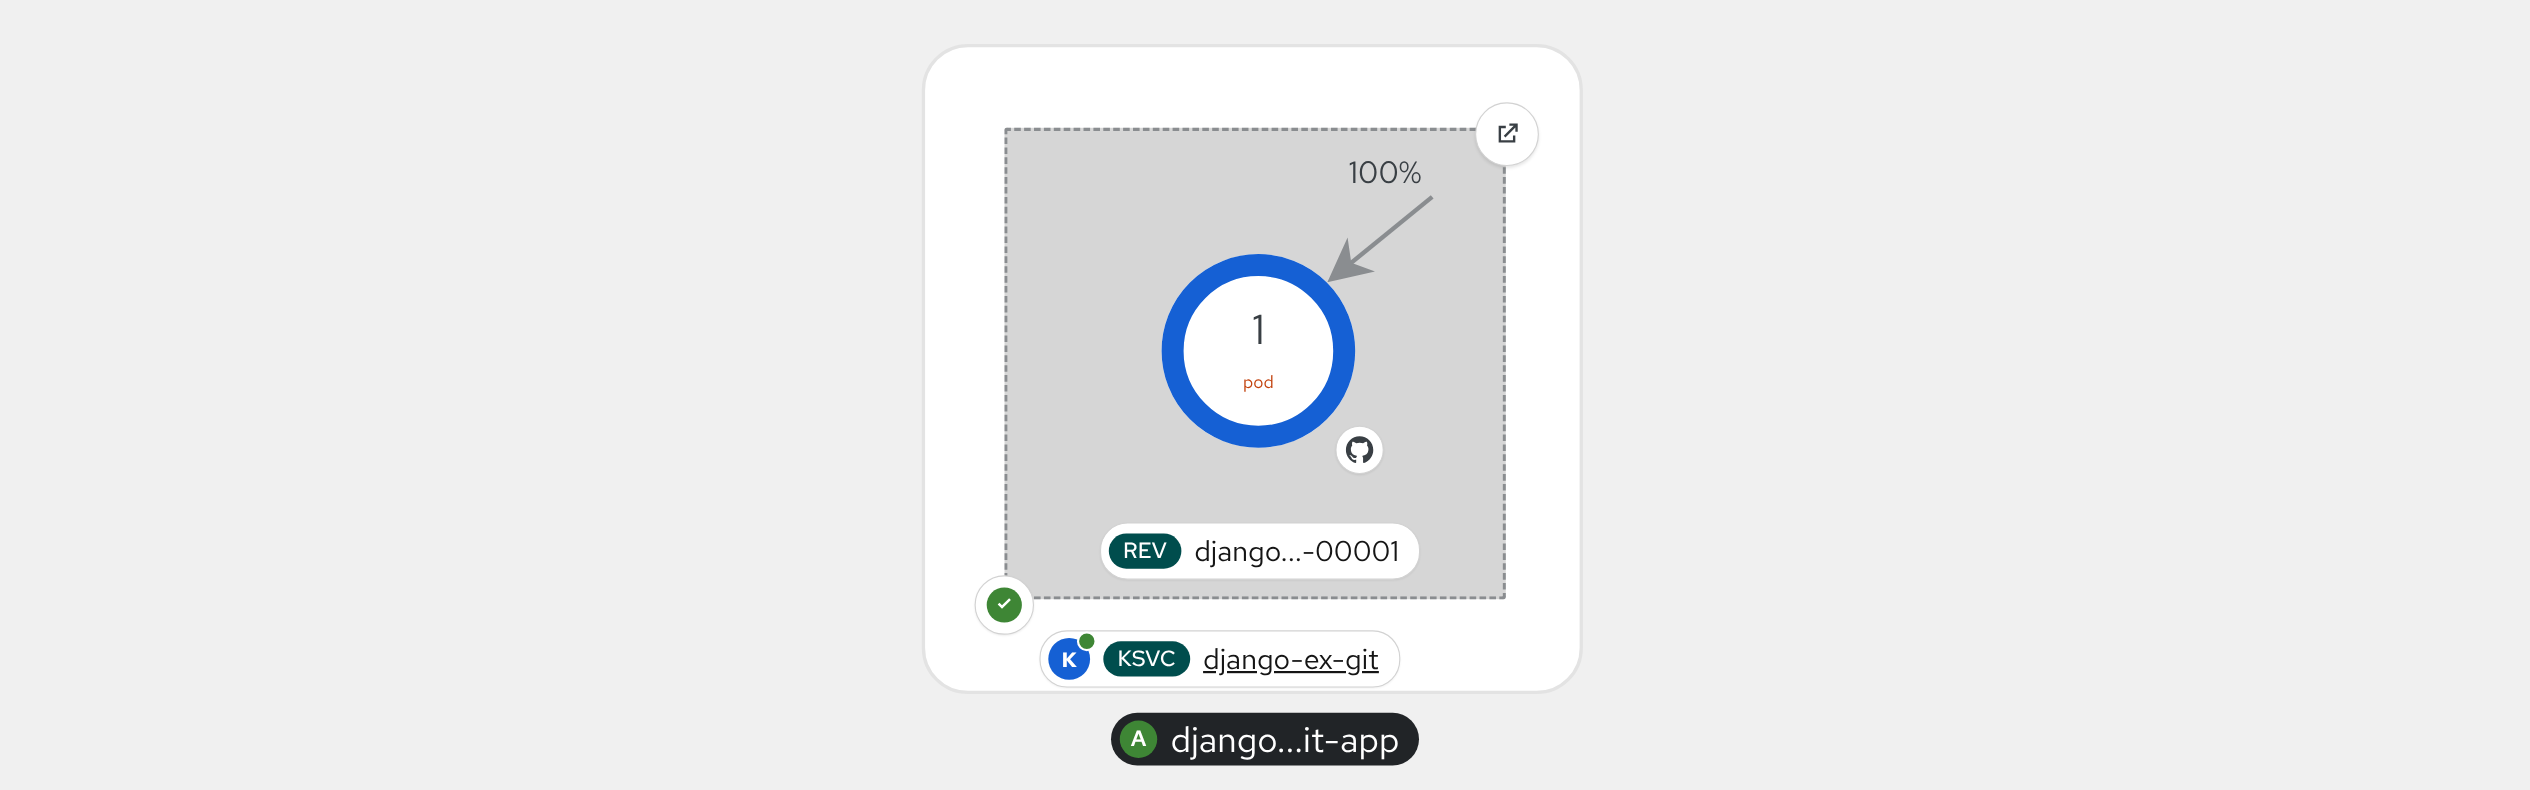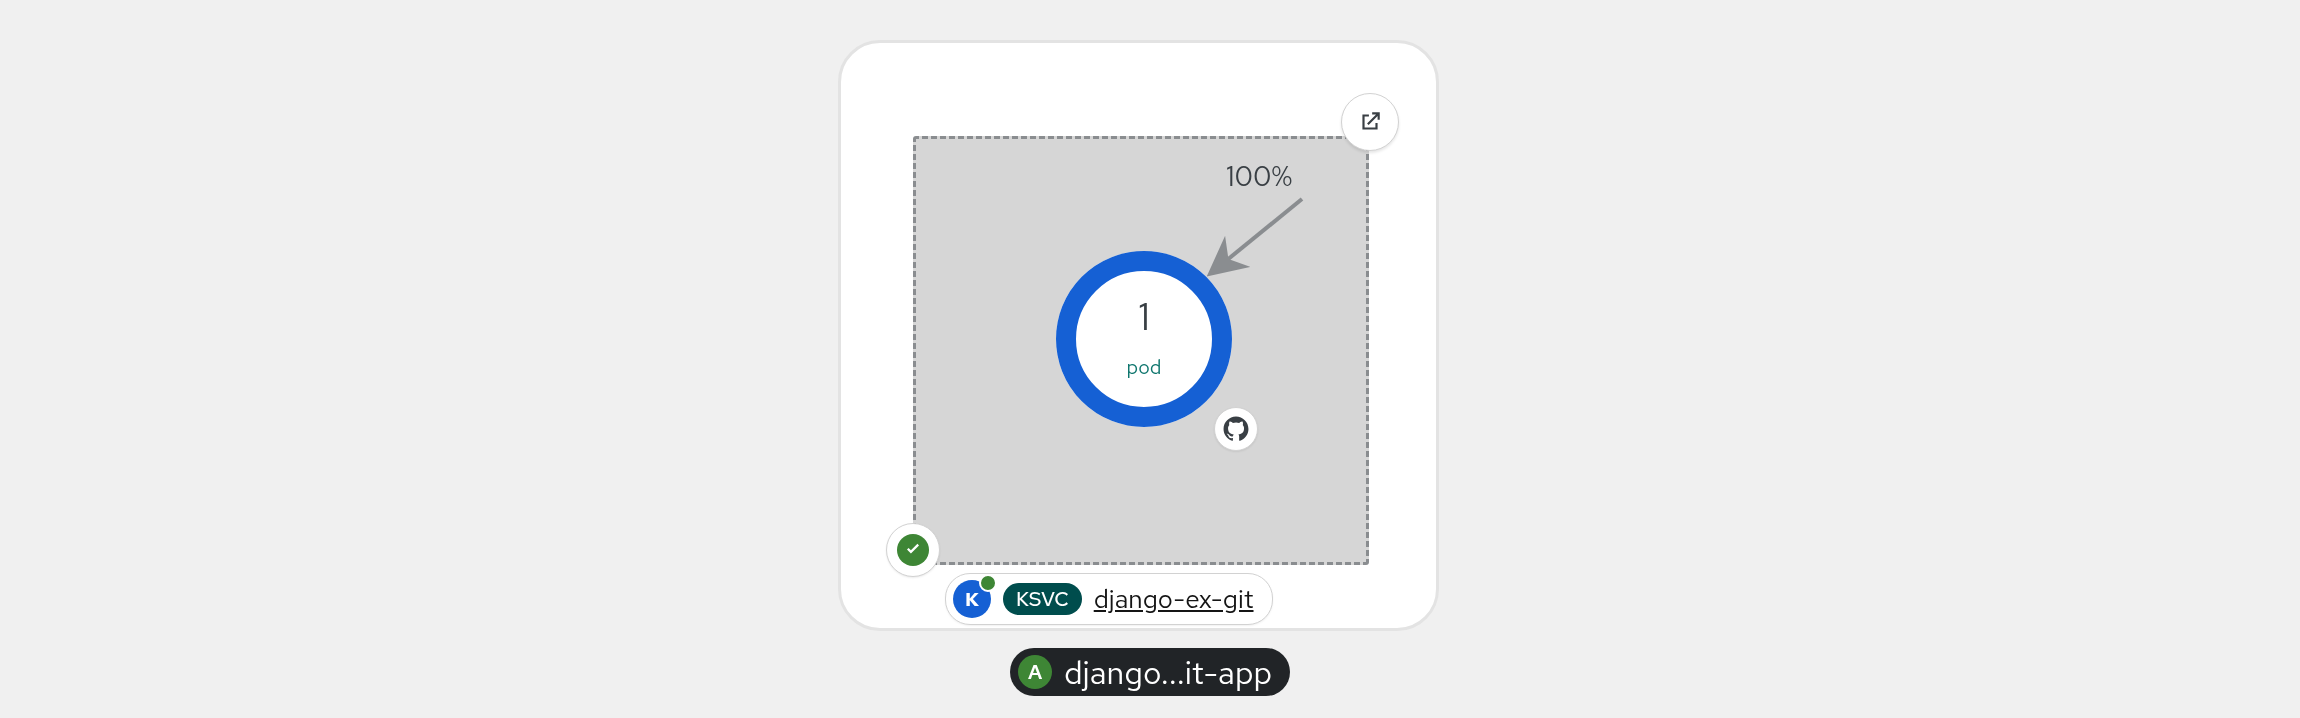--- a/index.html
+++ b/index.html
@@ -23,21 +23,21 @@
     height: 585px;
     background: #ffffff;
     border: 3px solid #e3e3e3;
     border-radius: 42px;
   }
 
   
   .dashed-group {
     position: absolute;
     left: 72px;
-    top: 93px;
+    top: 73px;
     width: 456px;
     height: 429px;
     border: 3px dashed #8a8d90;
     border-radius: 3px;
     background: #d6d6d6;
     box-sizing: border-box;
   }
 
   
   .donut-wrap {
@@ -56,22 +56,22 @@
     align-items: center;
     justify-content: center;
     pointer-events: none;
   }
   .donut-count {
     font-size: 38px;
     line-height: 1;
     color: #393f44;
   }
   .donut-label {
-    font-size: 20px;
-    color: #0f766e;
+    font-size: 16px;
+    color: #c2410c;
     margin-top: 18px;
   }
 
   
   .source-badge {
     position: absolute;
     left: 298px;
     top: 268px;
     width: 42px;
     height: 42px;
@@ -288,20 +288,24 @@
         <div class="donut-label">pod</div>
       </div>
     </div>
 
     <div class="source-badge">
       <svg viewBox="0 0 24 24">
         <path fill="#393f44" d="M12 .5C5.65.5.5 5.65.5 12c0 5.08 3.29 9.39 7.86 10.91.58.11.79-.25.79-.56 0-.28-.01-1.02-.02-2-3.2.7-3.88-1.54-3.88-1.54-.52-1.33-1.28-1.68-1.28-1.68-1.05-.72.08-.7.08-.7 1.16.08 1.77 1.19 1.77 1.19 1.03 1.77 2.71 1.26 3.37.96.1-.75.4-1.26.73-1.55-2.56-.29-5.25-1.28-5.25-5.69 0-1.26.45-2.28 1.19-3.09-.12-.29-.52-1.46.11-3.05 0 0 .97-.31 3.18 1.18a11 11 0 0 1 5.79 0c2.21-1.49 3.18-1.18 3.18-1.18.63 1.59.23 2.76.11 3.05.74.81 1.19 1.83 1.19 3.09 0 4.42-2.7 5.39-5.27 5.68.41.36.78 1.06.78 2.14 0 1.55-.01 2.8-.01 3.18 0 .31.21.68.8.56C20.22 21.38 23.5 17.08 23.5 12 23.5 5.65 18.35.5 12 .5z"></path>
       </svg>
     </div>
 
+    <div class="rev-pill">
+      <span class="rev-tag">REV</span>
+      <span class="rev-name">django...-00001</span>
+    </div>
   </div>
 
   <div class="ext-link-btn">
     <svg viewBox="0 0 24 24">
       <path fill="#393f44" d="M14 3h7v7h-2V6.41l-8.29 8.3-1.42-1.42 8.3-8.29H14V3zM5 5h6v2H7v10h10v-4h2v6H5V5z"></path>
     </svg>
   </div>
 
   <div class="status-check">
     <div class="check-inner">

